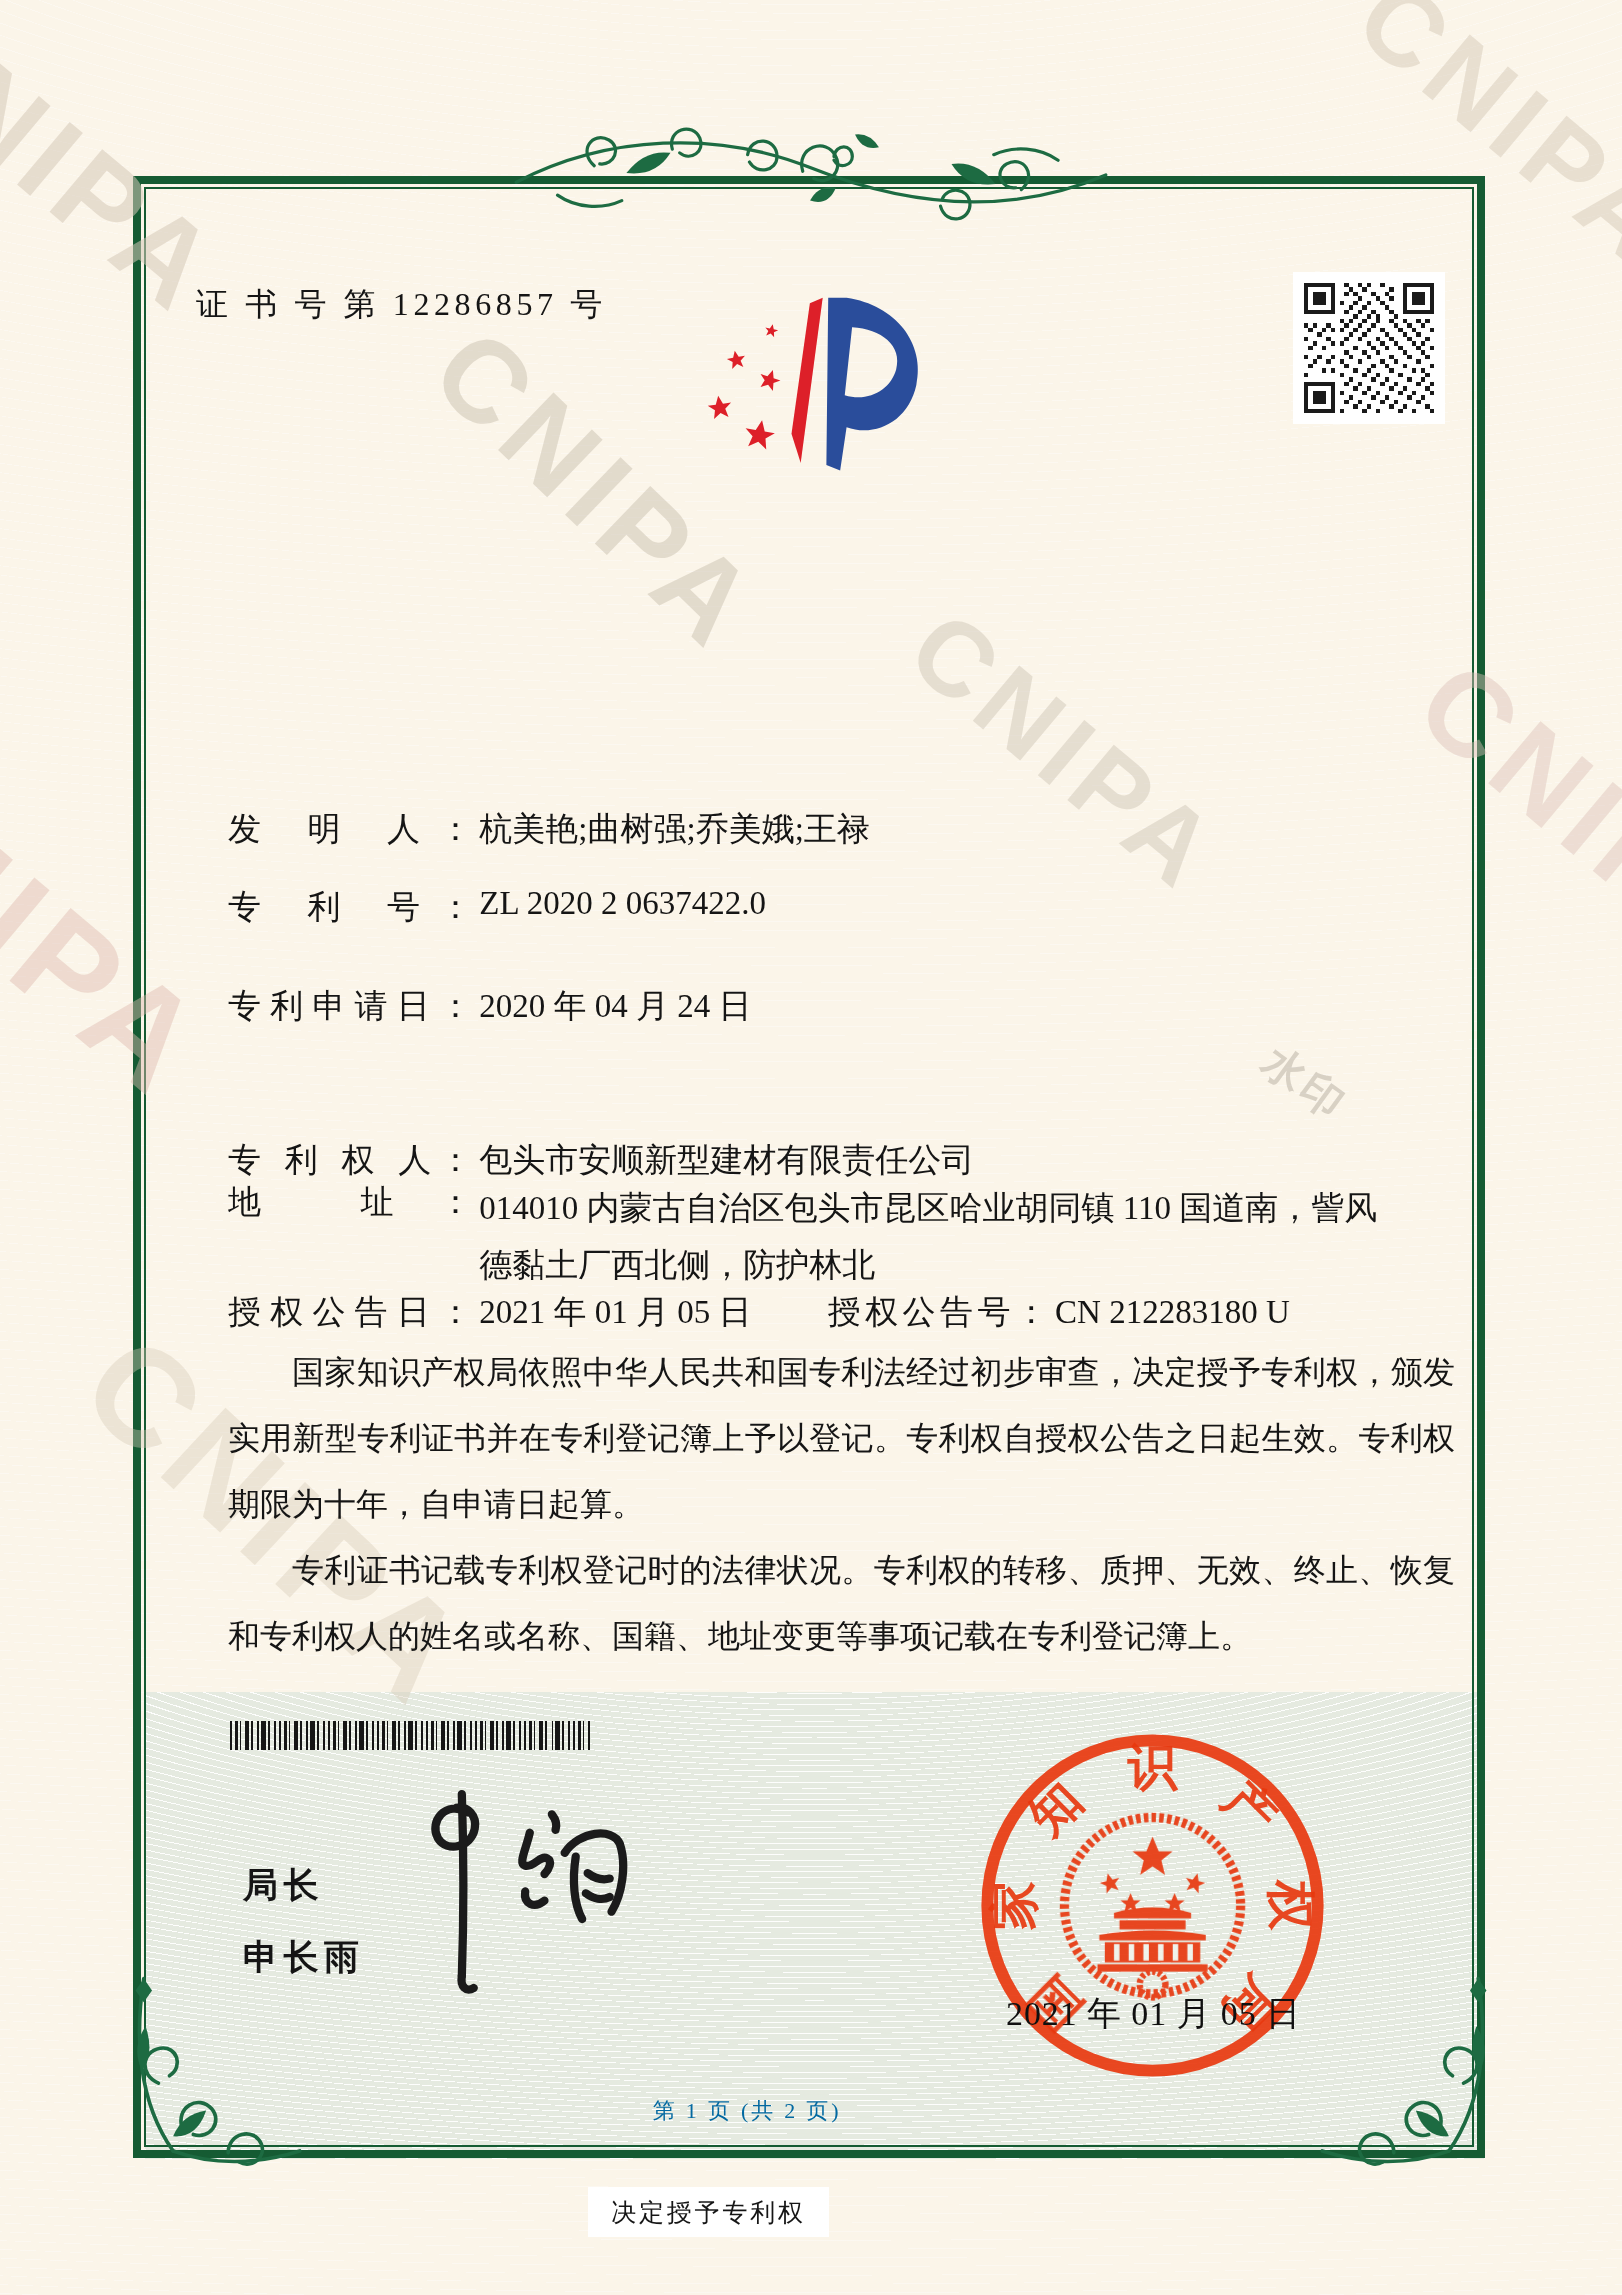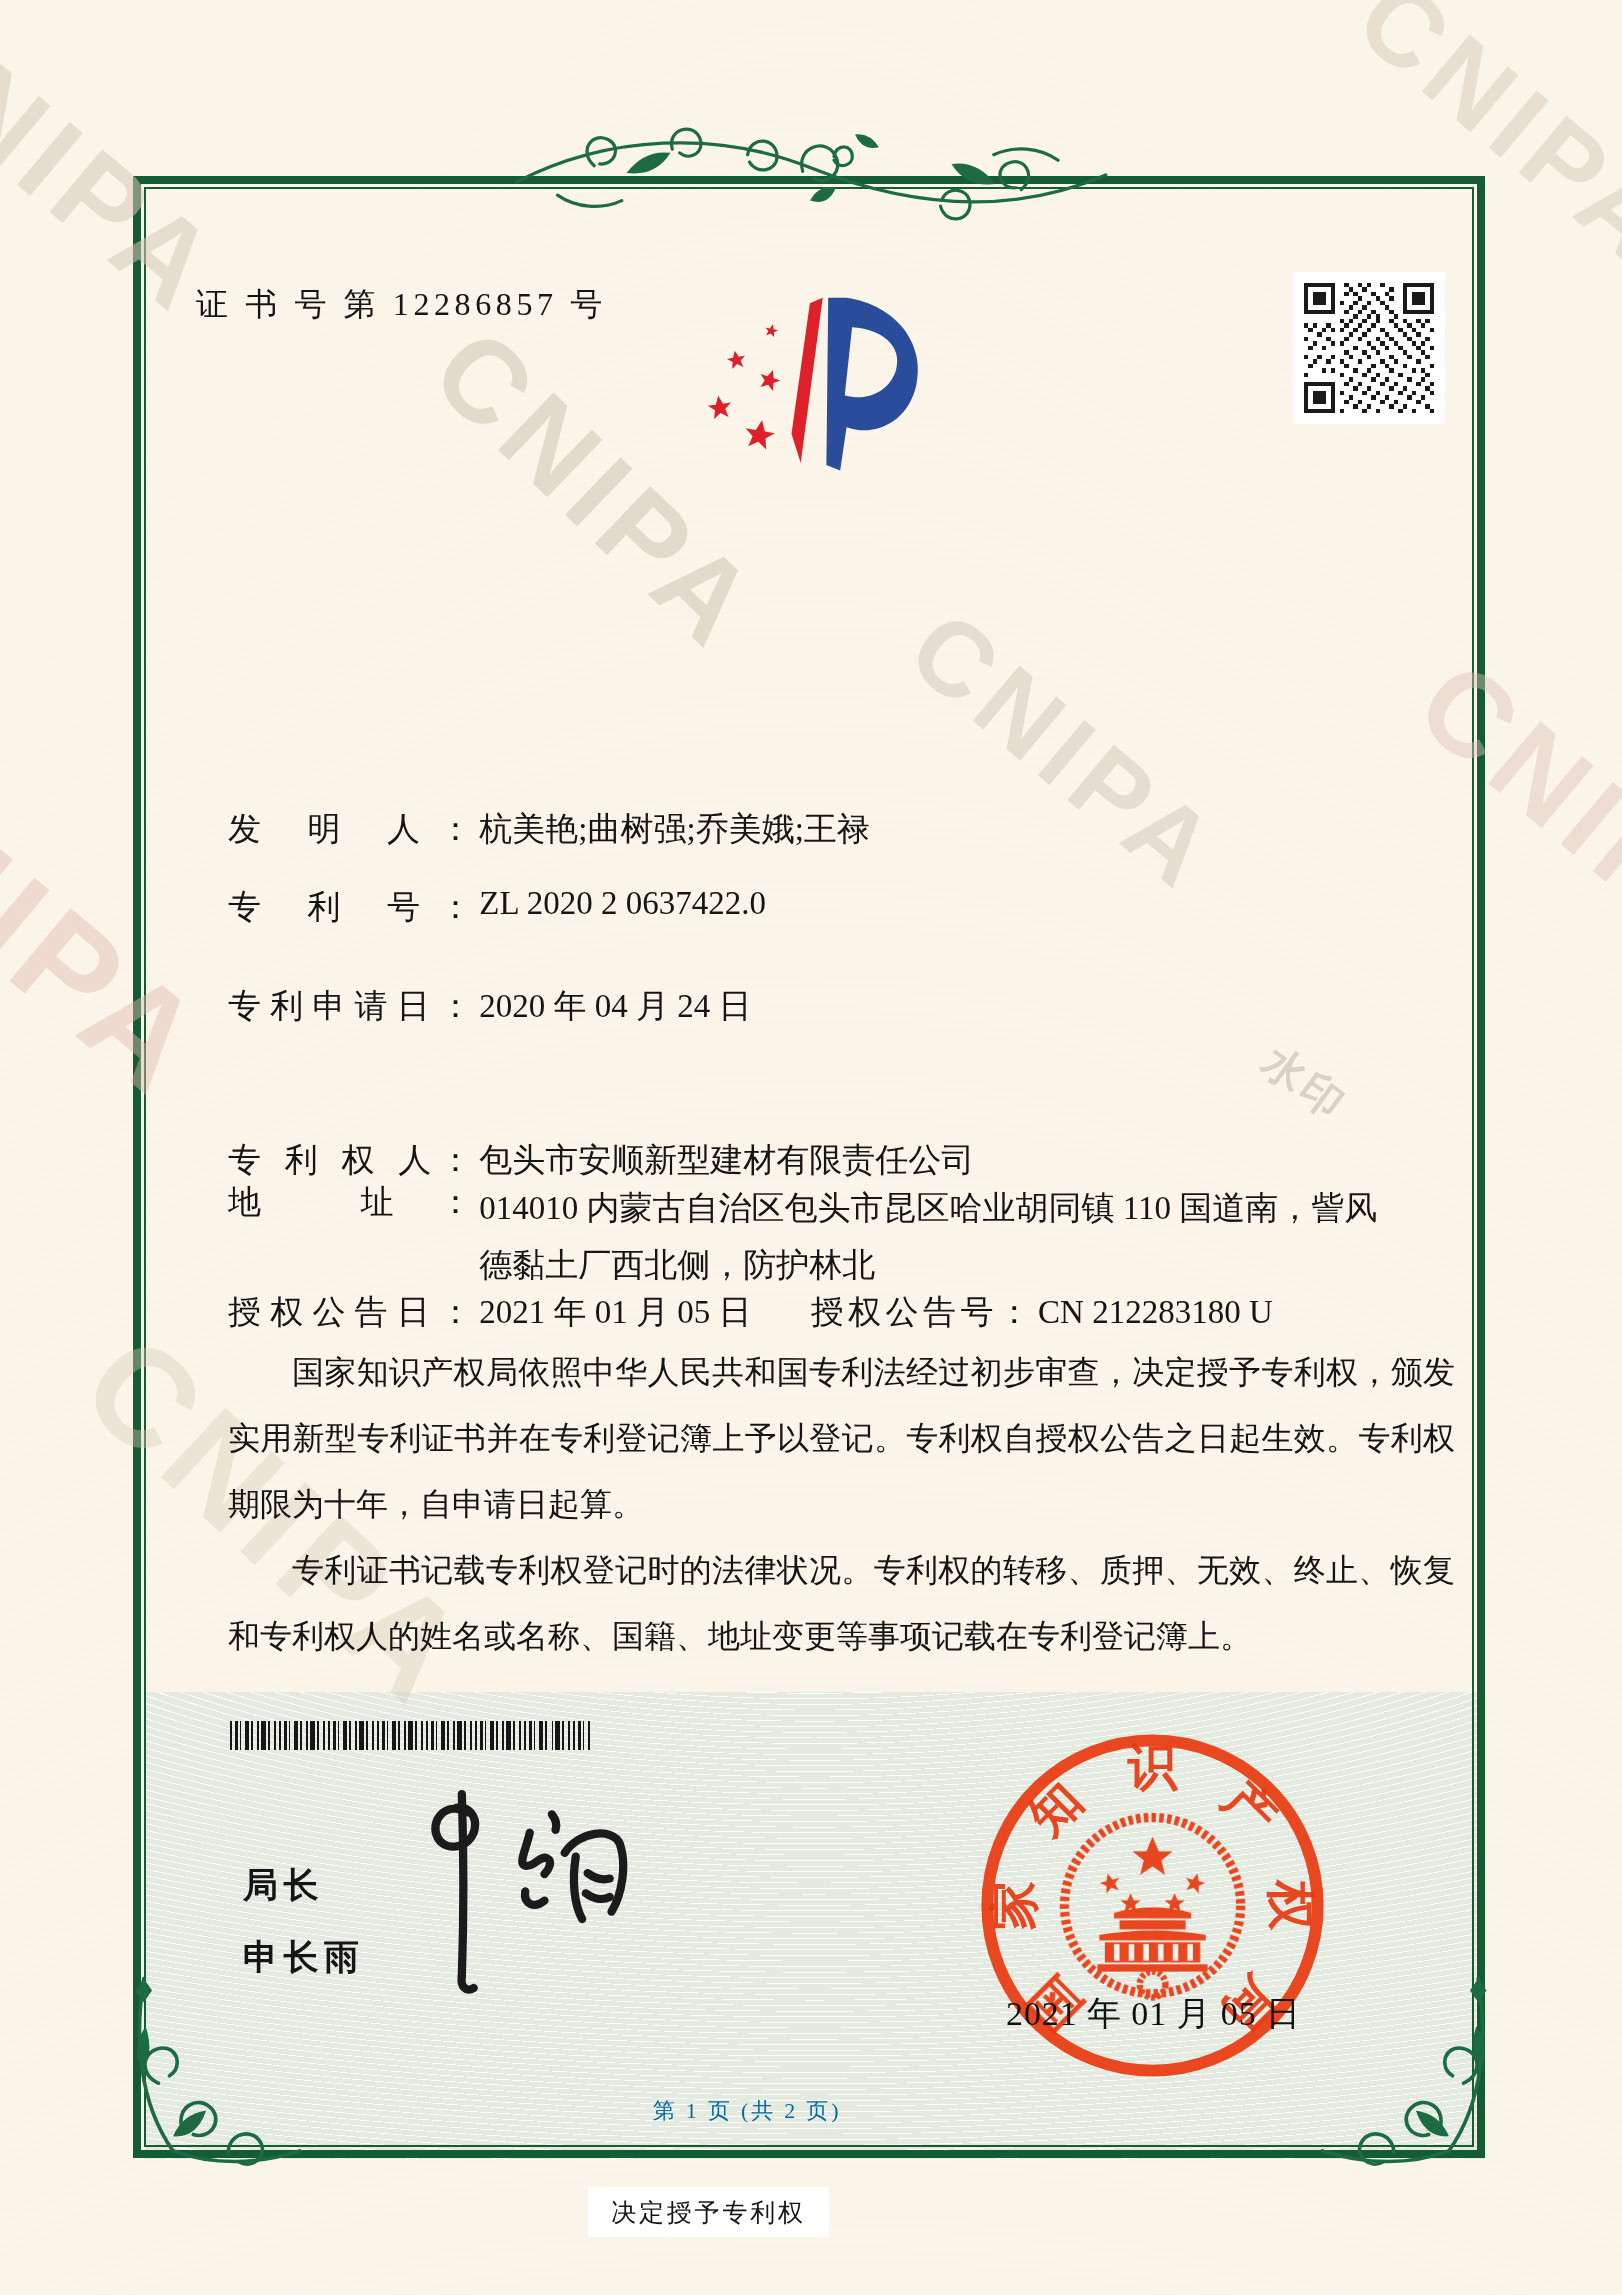--- a/index.html
+++ b/index.html
@@ -34,21 +34,21 @@
   .qr svg{width:130px;height:130px;}
   .title{position:absolute;left:0;right:0;top:478px;text-align:center;font-size:73px;font-weight:700;
       letter-spacing:11px;z-index:10;}
   
   .frow{position:absolute;left:228px;font-size:33px;z-index:10;white-space:nowrap;}
   .flabel{display:inline-block;width:244px;text-align:justify;text-align-last:justify;vertical-align:top;}
   .fvalue{margin-left:7.3px;}
   .fvalue.wrap{display:inline-block;width:923px;white-space:normal;line-height:57px;vertical-align:top;}
   .r1{top:689px;} .r2{top:787px;margin-top:20px;} .r3{top:885px;} .r4{top:984px;} .r5{top:1138px;}
   .r6{top:1180px;} .r7{top:1290px;}
-  .flabel2{display:inline-block;width:220px;text-align:justify;text-align-last:justify;margin-left:51px;}
+  .flabel2{display:inline-block;width:220px;text-align:justify;text-align-last:justify;margin-left:68px;}
   
   .body-text{position:absolute;left:228px;top:1339px;width:1227px;font-size:32px;line-height:66px;
       text-align:justify;z-index:10;}
   .body-text p{margin:0;text-indent:2em;}
   
   .barcode{position:absolute;left:230px;top:1721px;width:360px;height:28.5px;z-index:10;
       background:repeating-linear-gradient(90deg,#161616 0 1.8px,rgba(0,0,0,0) 1.8px 4.6px,#161616 4.6px 8.3px,
       rgba(0,0,0,0) 8.3px 10px,#161616 10px 11px,rgba(0,0,0,0) 11px 14.7px,#161616 14.7px 19px,
       rgba(0,0,0,0) 19px 21px,#161616 21px 23px,rgba(0,0,0,0) 23px 27.5px,#161616 27.5px 29px,
       rgba(0,0,0,0) 29px 31px,#161616 31px 36px,rgba(0,0,0,0) 36px 38px,#161616 38px 40px,

